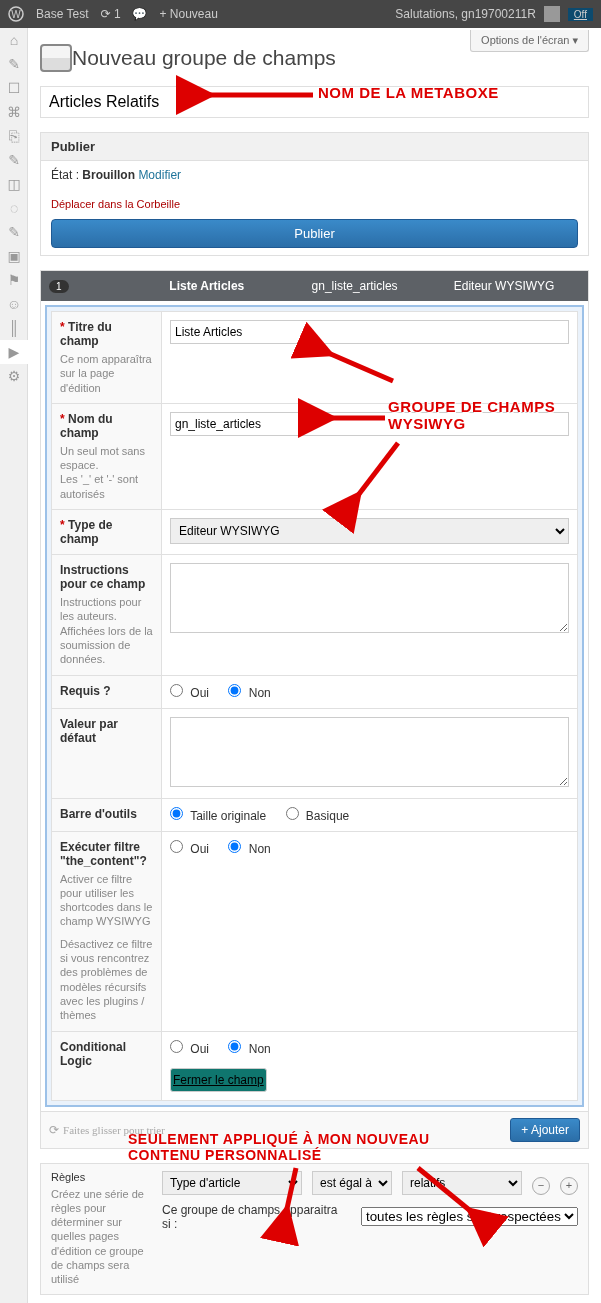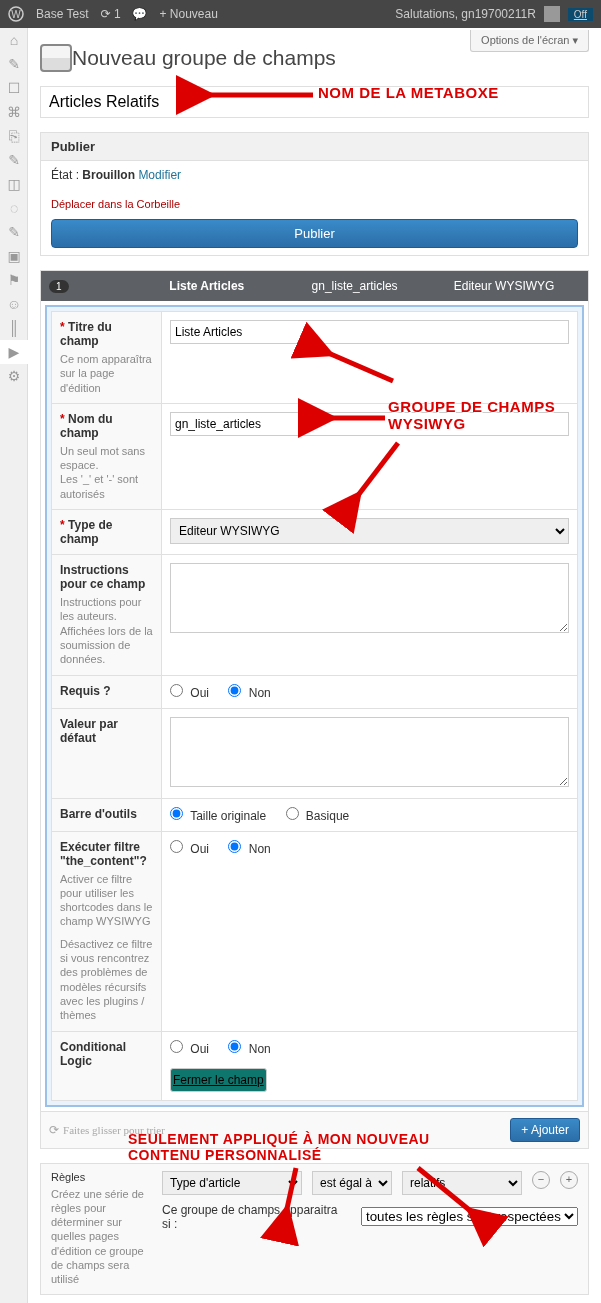--- a/index.html
+++ b/index.html
@@ -73,21 +73,21 @@
 .actions-row { display: flex; align-items: center; padding: 6px 8px; background: #f9f9f9; border: 1px solid #dfdfdf; border-top: none; }
 .actions-row .hint { color: #aaa; font-size: 11px; font-family: Liberation Serif, serif; }
 .add-btn { margin-left: auto; background: linear-gradient(#3a8ac9,#2b6ea8); color: #fff; border: 1px solid #1f5a94; border-radius: 3px; padding: 4px 10px; font-size: 12px; cursor: pointer; }
 
 
 .assign-body { display: flex; gap: 10px; }
 .assign-left { width: 130px; font-size: 11px; }
 .assign-left .albl { font-weight: normal; margin-bottom: 4px; }
 .assign-left .ahelp { color: #888; line-height: 1.3; }
 .assign-right { flex: 1; }
-.rule-row { display: flex; gap: 10px; align-items: flex-start; margin-bottom: 8px; }
+.rule-row { display: flex; gap: 10px; align-items: flex-end; margin-bottom: 8px; }
 .rule-row select { border: 1px solid #ccc; padding: 3px; font-size: 12px; }
 .pm-btn { width: 18px; height: 18px; border-radius: 50%; border: 1px solid #aaa; background: #f5f5f5; font-size: 11px; line-height: 14px; text-align: center; cursor: pointer; color: #666; }
 .appear-row { font-size: 12px; display: flex; align-items: center; gap: 12px; }
 
 
 .anno { position: absolute; color: #d00; font-weight: bold; font-size: 15px; text-shadow: 1px 1px 0 #fff; pointer-events: none; letter-spacing: 0.5px; white-space: pre; }
 .arrow { position: absolute; pointer-events: none; }
 .arrow svg { overflow: visible; }
 
 </style>

